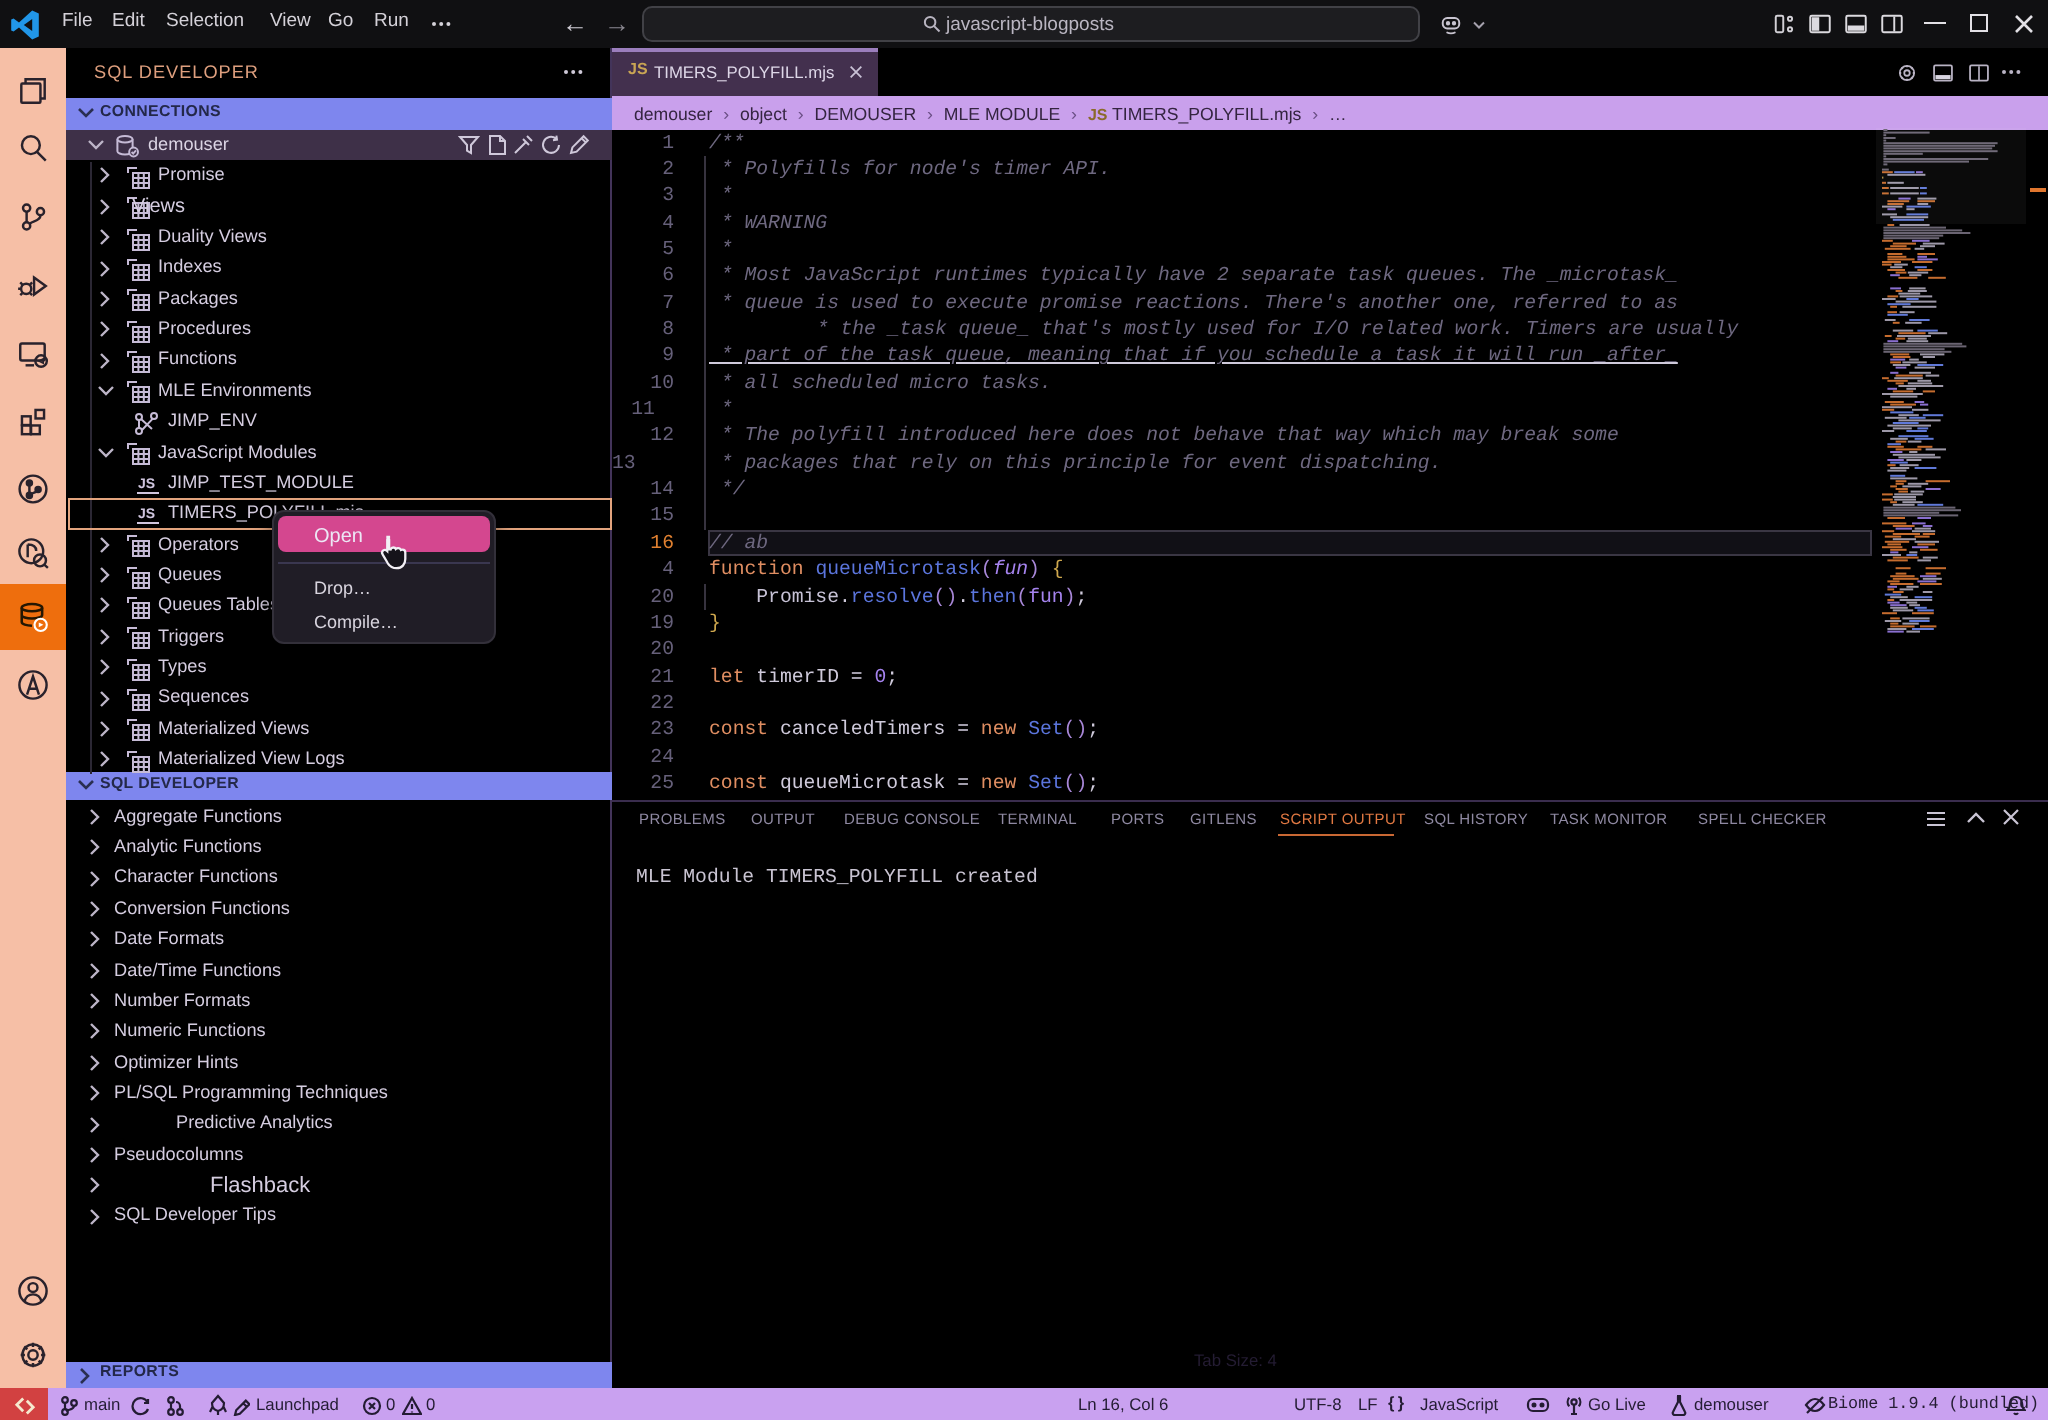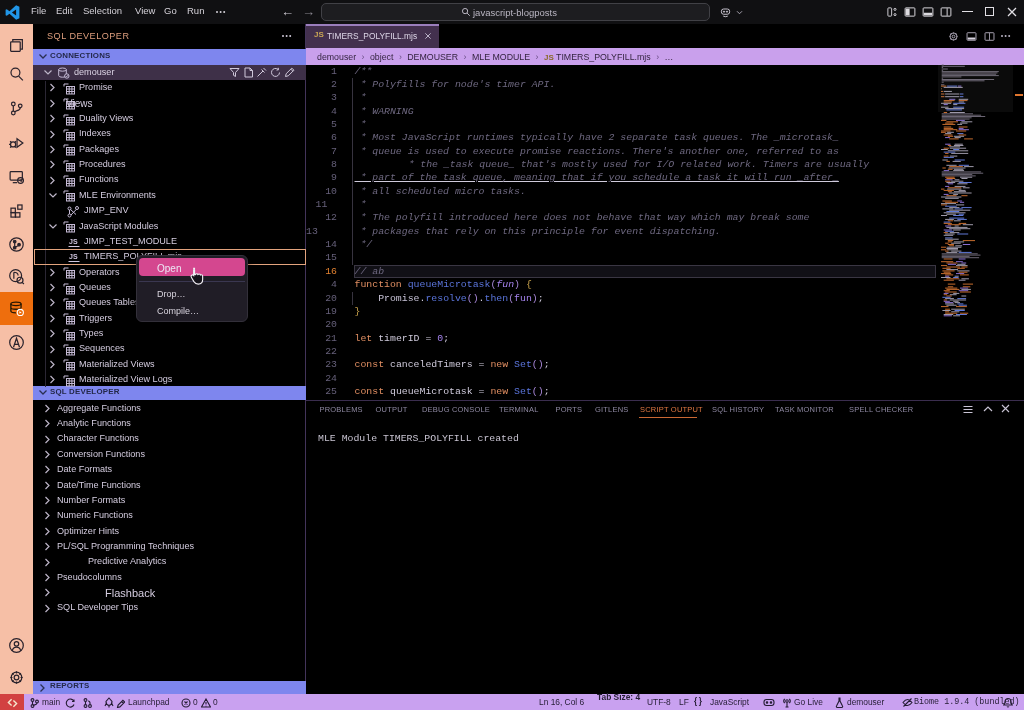--- a/index.html
+++ b/index.html
@@ -823,21 +823,21 @@
 <svg class="abs" style="left:181px;top:697.5px" width="10" height="10" viewBox="0 0 10 10" fill="none" stroke="#241c33" stroke-width="1.1">
     <circle cx="5" cy="5" r="4"></circle>
     <path d="M3.5 3.5 6.5 6.5 M6.5 3.5 3.5 6.5"></path>
   </svg>
 <div class="abs" style="left:193px;top:697px;font-size:8.4px;color:#241c33;">0</div>
 <svg class="abs" style="left:201px;top:697.5px" width="10" height="10" viewBox="0 0 10 10" fill="none" stroke="#241c33" stroke-width="1.1">
     <path d="M5 1 9.5 9H0.5z M5 4v2.5 M5 7.8v.5"></path>
   </svg>
 <div class="abs" style="left:213px;top:697px;font-size:8.4px;color:#241c33;">0</div>
 <div class="abs" style="left:539px;top:697px;font-size:8.4px;color:#241c33;">Ln 16, Col 6</div>
-<div class="abs" style="left:597px;top:692px;font-size:8.4px;color:#241c33;font-weight:bold;">Tab Size: 4</div>
+<div class="abs" style="left:597px;top:675px;font-size:8.4px;color:#241c33;">Tab Size: 4</div>
 <div class="abs" style="left:647px;top:697px;font-size:8.4px;color:#241c33;">UTF-8</div>
 <div class="abs" style="left:679px;top:697px;font-size:8.4px;color:#241c33;">LF</div>
 <div class="abs" style="left:694px;top:697px;font-size:8.2px;color:#241c33;font-weight:bold;">{ }</div>
 <div class="abs" style="left:710px;top:697px;font-size:8.4px;color:#241c33;">JavaScript</div>
 <svg class="abs" style="left:763px;top:697px" width="12" height="11" viewBox="0 0 12 11" fill="none" stroke="#241c33" stroke-width="1.1">
     <rect x="1" y="2.5" width="10" height="6" rx="2.5"></rect>
     <circle cx="4" cy="5.5" r="0.7" fill="#241c33"></circle>
     <circle cx="8" cy="5.5" r="0.7" fill="#241c33"></circle>
   </svg>
 <svg class="abs" style="left:782px;top:697px" width="10" height="11" viewBox="0 0 10 11" fill="none" stroke="#241c33" stroke-width="1.1">

